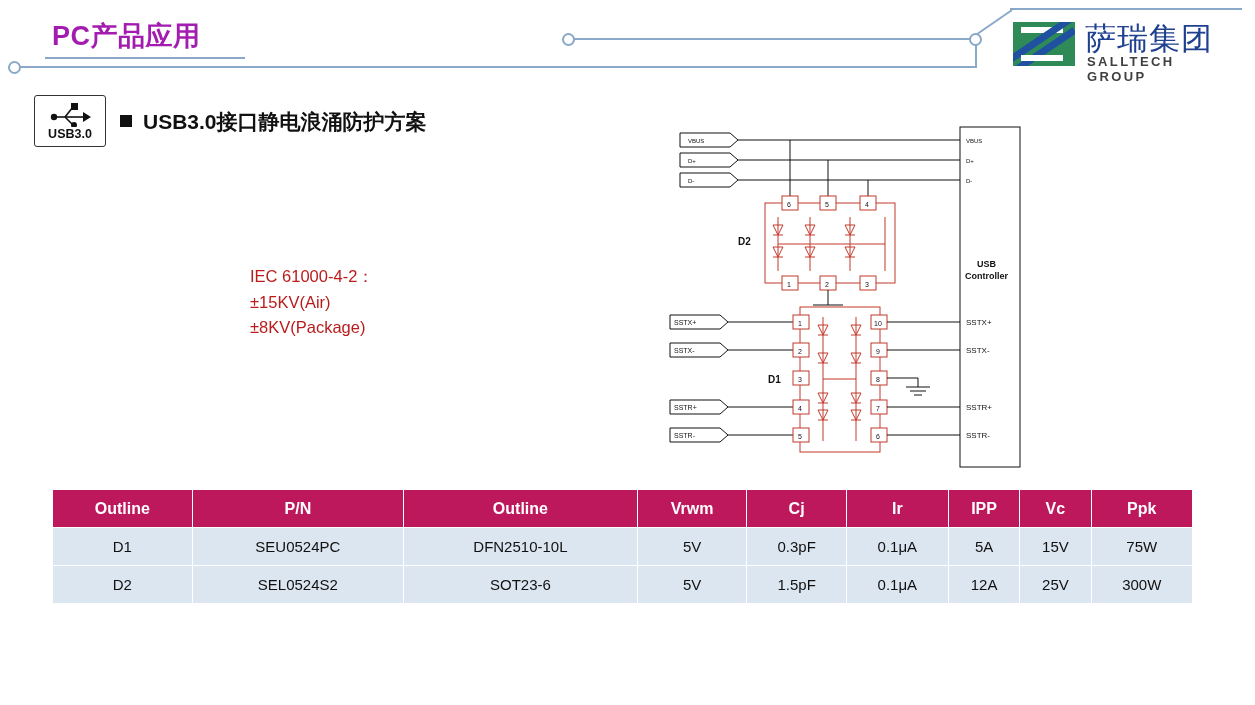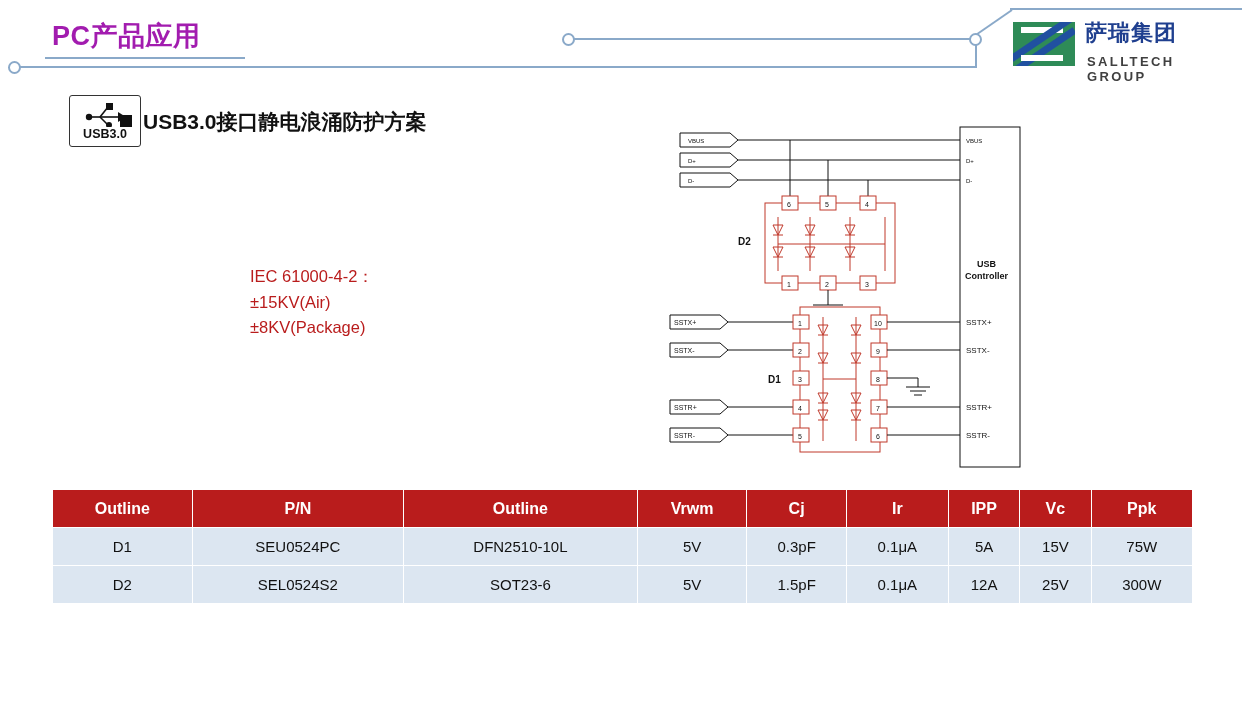--- a/index.html
+++ b/index.html
@@ -105,43 +105,42 @@
   }
   .logo-mark .wbot {
     position: absolute;
     left: 8px; top: 33px;
     width: 42px; height: 6px;
     background: #ffffff;
   }
   .logo-cn {
     position: absolute;
     left: 72px; top: 0px;
-    font-size: 22px;
-    font-weight: bold;
+    font-size: 31px;
+    font-weight: normal;
     color: #1f3f8f;
     letter-spacing: 1px;
   }
   .logo-en {
     position: absolute;
     left: 74px; top: 36px;
     font-size: 13px;
     font-weight: bold;
     color: #404040;
     letter-spacing: 2.4px;
   }
 
   
   .usb-badge {
     position: absolute;
     left: 34px; top: 95px;
     width: 72px; height: 52px;
     border: 1.5px solid #333;
     border-radius: 3px;
     background: #fff;
-    margin-left: 35px;
   }
   .usb-badge .usb-label {
     position: absolute;
     left: 0; right: 0; bottom: 5px;
     text-align: center;
     font-size: 12.5px;
     font-weight: bold;
     color: #111;
   }
   .usb-badge svg { position: absolute; left: 14px; top: 5px; }
@@ -180,21 +179,21 @@
 
   
   .ptable {
     position: absolute;
     left: 52px; top: 489px;
     width: 1141px;
     border-collapse: collapse;
     font-size: 15px;
   }
   .ptable th {
-    background: #b91c1c;
+    background: #be185d;
     color: #ffffff;
     font-weight: bold;
     height: 38px;
     border: 1px solid #ffffff;
     text-align: center;
     font-size: 16px;
   }
   .ptable td {
     background: #dce6f1;
     color: #111;

